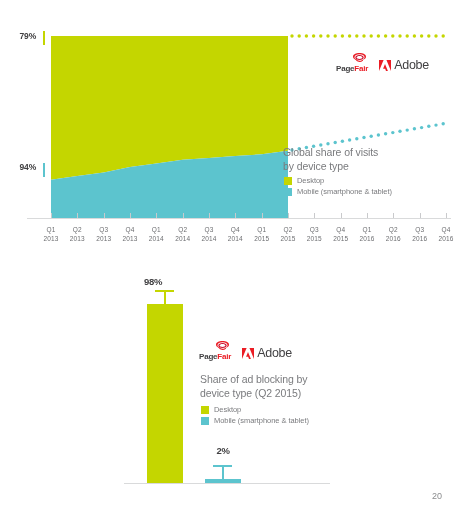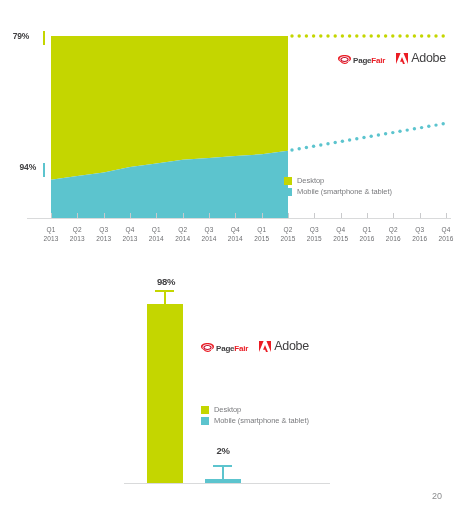--- a/index.html
+++ b/index.html
@@ -51,21 +51,21 @@
     letter-spacing: -0.2px;
   }
 
   .ytick {
     position: absolute;
     width: 2px;
   }
 
   
   .logo-row { position: absolute; display: flex; align-items: flex-end; }
-  .pagefair { display: flex; flex-direction: row; align-items: center; }
+  .pagefair { display: flex; flex-direction: column; align-items: flex-end; }
   .pf-mark { line-height: 0; margin-bottom: 1px; }
   .pf-text { font-size: 8px; font-weight: bold; letter-spacing: -0.2px; line-height: 9px; }
   .pf-page { color: #414042; }
   .pf-fair { color: #eb1c24; }
   .adobe { display: flex; align-items: center; }
   .ad-mark { line-height: 0; margin-right: 3px; }
   .ad-text { font-size: 12.5px; color: #414042; letter-spacing: -0.3px; line-height: 13px; }
 
   
   .caption {
@@ -169,21 +169,21 @@
         <rect x="398.3" y="129.6" width="3.4" height="3.4" rx="1.7" fill="#5cc4ce"></rect>
         <rect x="405.5" y="128.4" width="3.4" height="3.4" rx="1.7" fill="#5cc4ce"></rect>
         <rect x="412.7" y="127.1" width="3.4" height="3.4" rx="1.7" fill="#5cc4ce"></rect>
         <rect x="419.9" y="125.9" width="3.4" height="3.4" rx="1.7" fill="#5cc4ce"></rect>
         <rect x="427.1" y="124.6" width="3.4" height="3.4" rx="1.7" fill="#5cc4ce"></rect>
         <rect x="434.3" y="123.4" width="3.4" height="3.4" rx="1.7" fill="#5cc4ce"></rect>
         <rect x="441.5" y="122.1" width="3.4" height="3.4" rx="1.7" fill="#5cc4ce"></rect>
       </g>
   </svg>
 
-  <div class="ylab" style="left:6px; top:31px; width:30px;text-align:center;">79%</div>
+  <div class="ylab" style="left:6px; top:31px; width:30px;">79%</div>
   <div class="ytick" style="left:43px; top:31px; height:14px; background:#c4d600;"></div>
 
   <div class="ylab" style="left:6px; top:162px; width:30px;">94%</div>
   <div class="ytick" style="left:43px; top:163px; height:14px; background:#5cc4ce;"></div>
 
   <div class="axis-line" style="left:27px; top:218px; width:424px;"></div>
 
   <div id="area-xticks">
       <div class="tick" style="left: 51px; top: 213px;"></div>
       <div class="tick" style="left: 77.3px; top: 213px;"></div>
@@ -286,41 +286,45 @@
         <svg width="12" height="11" viewBox="0 0 24 22">
           <path d="M0 0h9.2L0 22z" fill="#eb1c24"></path>
           <path d="M24 0h-9.1L24 22z" fill="#eb1c24"></path>
           <path d="M12 8.1L17.8 22h-3.8l-1.7-4.3H8.1z" fill="#eb1c24"></path>
         </svg>
       </span>
       <span class="ad-text">Adobe</span>
     </div>
   </div>
 
+  <div class="caption" style="left:283px; top:146px;">
+    <div>Global share of visits</div>
+    <div>by device type</div>
+  </div>
 
   <div class="legend" style="left:284px; top:176px;">
     <div class="legend-item">
       <span class="legend-swatch" style="background:#c4d600;"></span>
       <span class="legend-label">Desktop</span>
     </div>
     <div class="legend-item">
       <span class="legend-swatch" style="background:#5cc4ce;"></span>
       <span class="legend-label">Mobile (smartphone &amp; tablet)</span>
     </div>
   </div>
 </div>
 
 <div class="panel" id="bar-panel" style="left:0; top:256px; width:469px; height:256px;">
 
   <div class="axis-line" style="left:124px; top:227px; width:206px;"></div>
 
   <div class="bar" style="left:147px; top:48px; width:36px; height:179px; background:#c4d600;"></div>
   <div class="bar-cap-stem" style="left: 164px; top: 34px; height: 14px; background: rgb(196, 214, 0);"></div>
   <div class="bar-cap-top" style="left: 155px; top: 34px; width: 19px; background: rgb(196, 214, 0);"></div>
-  <div class="bar-value" style="left:146px; top:20px; width:40px;">98%</div>
+  <div class="bar-value" style="left:133px; top:20px; width:40px;">98%</div>
 
   <div class="bar" style="left: 205px; top: 223.3px; width: 36px; height: 3.7px; background: rgb(92, 196, 206);"></div>
   <div class="bar-cap-stem" style="left: 222px; top: 209.3px; height: 15px; background: rgb(92, 196, 206);"></div>
   <div class="bar-cap-top" style="left: 213px; top: 209.3px; width: 19px; background: rgb(92, 196, 206);"></div>
   <div class="bar-value" style="left:203px; top:189px; width:40px;">2%</div>
 
   <div class="logo-row" style="left:199px; top:84px;">
     <div class="pagefair">
       <span class="pf-mark">
         <svg width="17" height="11" viewBox="0 0 34 22">
@@ -337,20 +341,24 @@
         <svg width="12" height="11" viewBox="0 0 24 22">
           <path d="M0 0h9.2L0 22z" fill="#eb1c24"></path>
           <path d="M24 0h-9.1L24 22z" fill="#eb1c24"></path>
           <path d="M12 8.1L17.8 22h-3.8l-1.7-4.3H8.1z" fill="#eb1c24"></path>
         </svg>
       </span>
       <span class="ad-text">Adobe</span>
     </div>
   </div>
 
+  <div class="caption" style="left:200px; top:117px;">
+    <div>Share of ad blocking by</div>
+    <div>device type (Q2 2015)</div>
+  </div>
 
   <div class="legend" style="left:201px; top:149px;">
     <div class="legend-item">
       <span class="legend-swatch" style="background:#c4d600;"></span>
       <span class="legend-label">Desktop</span>
     </div>
     <div class="legend-item">
       <span class="legend-swatch" style="background:#5cc4ce;"></span>
       <span class="legend-label">Mobile (smartphone &amp; tablet)</span>
     </div>

